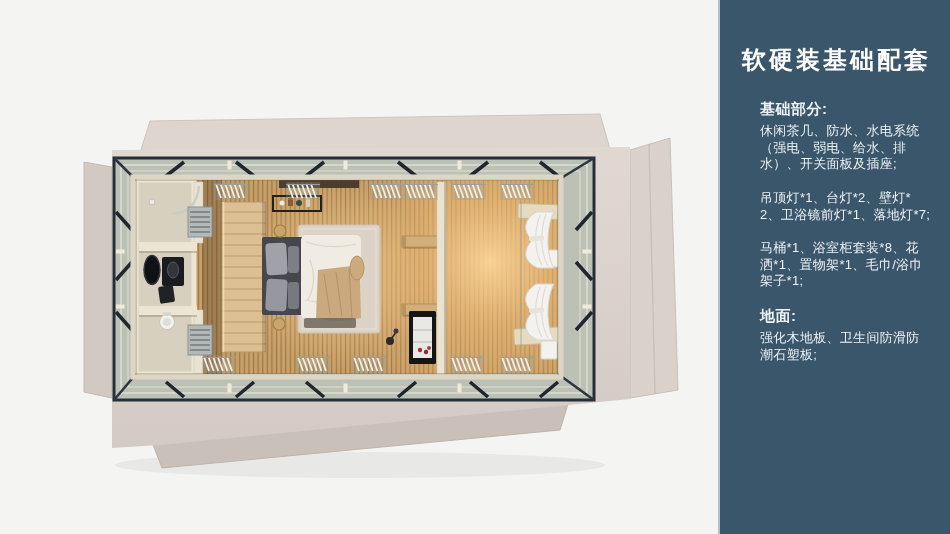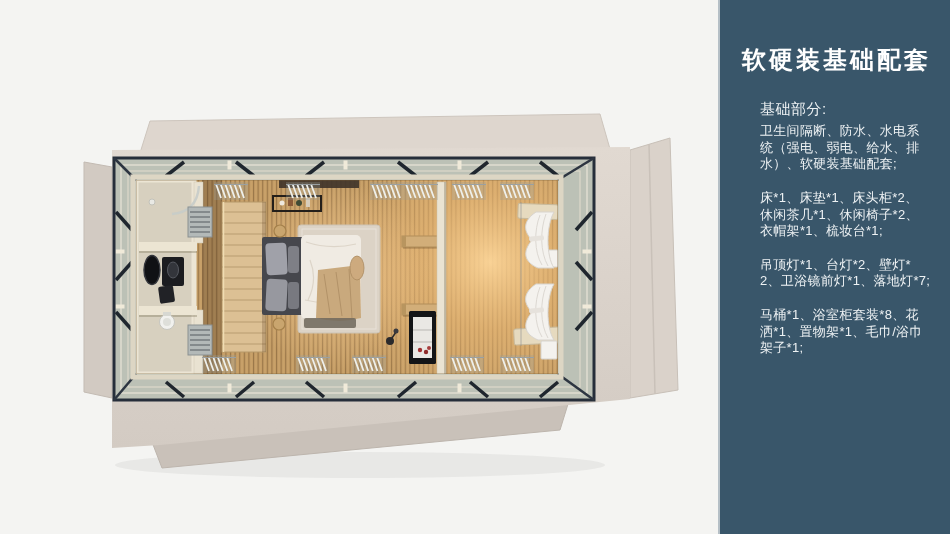--- a/index.html
+++ b/index.html
@@ -15,21 +15,21 @@
     background:var(--panel_bg);
     border-left:2px solid var(--panel_edge);
     color:var(--panel_text);
     padding:44px 32px 0 22px;
   }
   .panel-title{
     margin:0 0 24px 0;font-size:24px;font-weight:bold;letter-spacing:3px;
     color:#ffffff;white-space:nowrap;
   }
   .spec{margin:0 0 17px 18px;}
-  .spec h2{margin:0 0 4px 0;font-size:15px;font-weight:normal;letter-spacing:.5px;}
+  .spec h2{margin:0 0 4px 0;font-size:15px;font-weight:bold;letter-spacing:.5px;}
   .spec p{margin:0;font-size:13px;line-height:1.28;letter-spacing:.3px;word-break:break-all;}
 </style>
 </head>
 <body>
 
 <div class="slide">
 
   <div class="plan-area">
     <svg width="718" height="534" viewBox="0 0 718 534">
       <defs>
@@ -257,30 +257,33 @@
 
       <rect x="133" y="177" width="428" height="200" fill="none" stroke="#ddd6c4" stroke-width="5"></rect>
     </svg>
   </div>
 
   <aside class="panel">
     <h1 class="panel-title">软硬装基础配套</h1>
 
     <section class="spec">
       <h2>基础部分:</h2>
-      <p>卫生间隔断、防水、水电系统（强电、弱电、给水、排水）、软硬装基础配套;</p>
-    </section>
-
-    <section class="spec">
-      <p>床*1、床垫*1、床头柜*2、休闲茶几*1、休闲椅子*2、衣帽架*1、梳妆台*1;</p>
+      <p>休闲茶几、防水、水电系统（强电、弱电、给水、排水）、开关面板及插座;</p>
+    </section>
+
+    <section class="spec">
     </section>
 
     <section class="spec">
       <p>吊顶灯*1、台灯*2、壁灯*2、卫浴镜前灯*1、落地灯*7;</p>
     </section>
 
     <section class="spec">
       <p>马桶*1、浴室柜套装*8、花洒*1、置物架*1、毛巾/浴巾架子*1;</p>
     </section>
 
+    <section class="spec">
+      <h2>地面:</h2>
+      <p>强化木地板、卫生间防滑防潮石塑板;</p>
+    </section>
   </aside>
 
 </div>
 
 </body></html>

